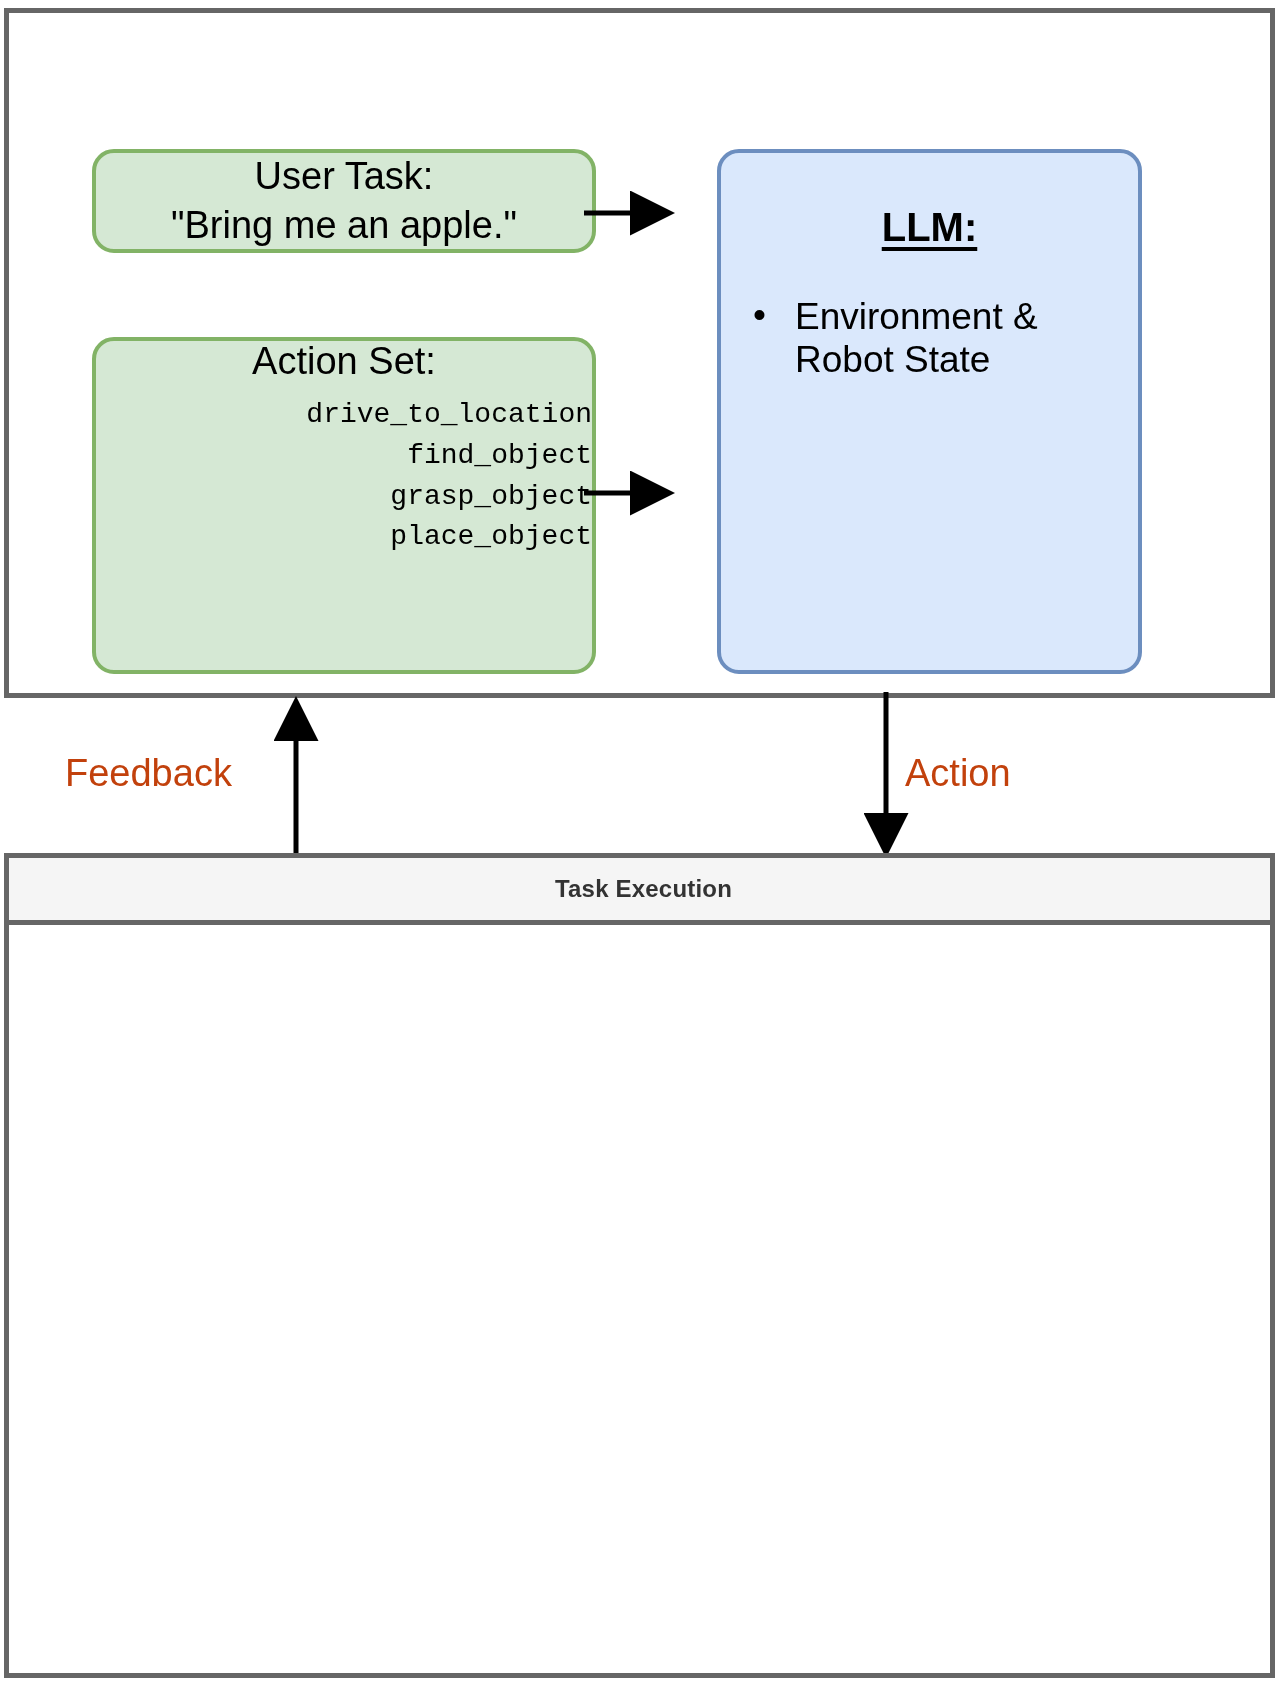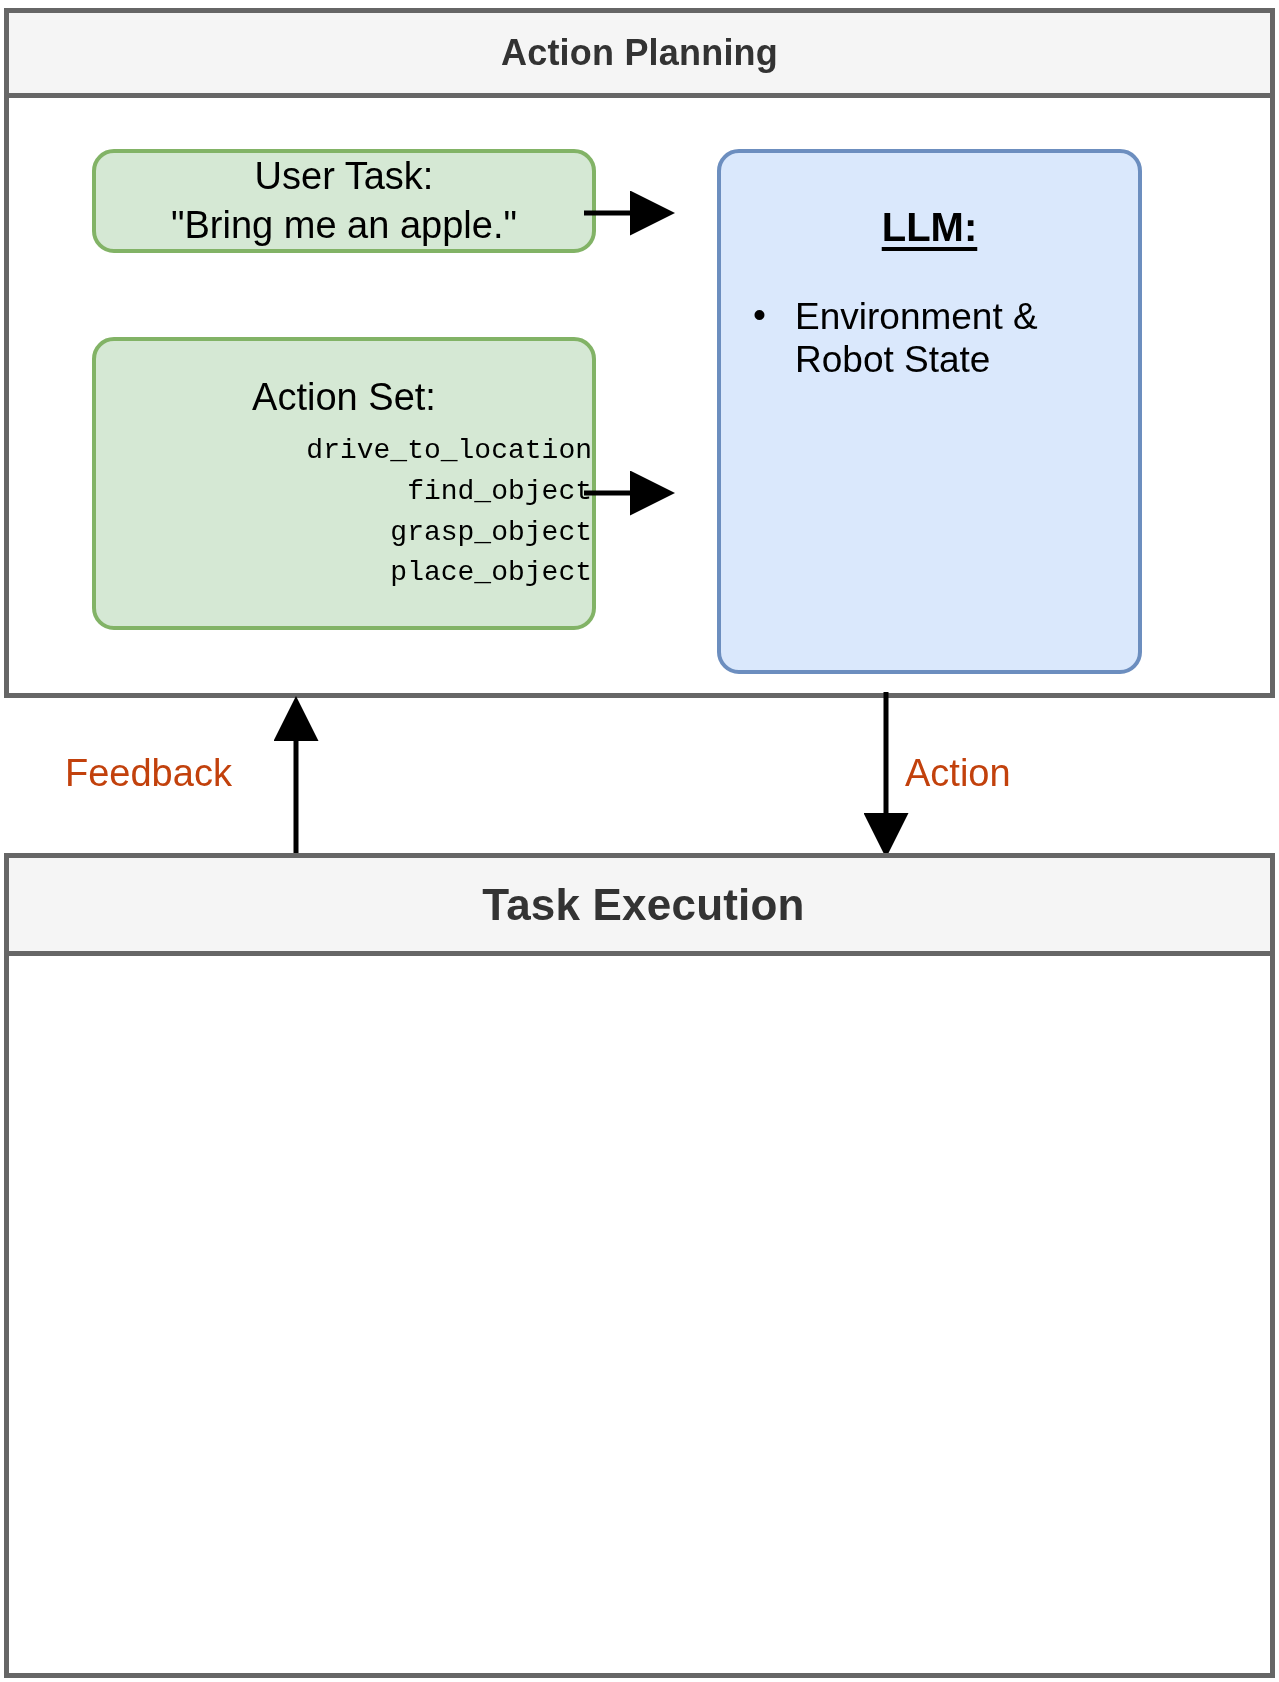--- a/index.html
+++ b/index.html
@@ -18,21 +18,21 @@
     border-bottom: 5px solid #666666;
     display: flex; align-items: center; justify-content: center;
     font-weight: bold; color: #333333;
     letter-spacing: .2px;
   }
 
   #panel-planning { left: 4px; top: 8px; width: 1271px; height: 690px; }
   #panel-planning .panel-header { height: 85px; font-size: 36px; }
 
   #panel-execution { left: 4px; top: 853px; width: 1271px; height: 825px; }
-  #panel-execution .panel-header { height: 98px; font-size: 44px; padding-left: 8px; }
+  #panel-execution .panel-header { height: 67px; font-size: 24px; padding-left: 8px; }
 
   
   .rbox {
     position: absolute;
     border-radius: 22px;
     border-width: 4px;
     border-style: solid;
     display: flex; flex-direction: column;
     align-items: center;
     color: #000000;
@@ -42,22 +42,22 @@
 
   
   #box-user-task {
     left: 83px; top: 136px; width: 504px; height: 104px;
     justify-content: center;
   }
   .tx-line { font-size: 38px; line-height: 1.28; text-align: center; white-space: nowrap; }
 
   
   #box-action-set {
-    left: 83px; top: 324px; width: 504px; height: 293px;
-    justify-content: flex-start; padding-top: 36px;
+    left: 83px; top: 324px; width: 504px; height: 337px;
+    justify-content: flex-start; 
   }
   #box-action-set .title { font-size: 38px; text-align: center; line-height: 1.1; }
   #box-action-set .actions {
     margin-top: 12px;
     font-family: "Liberation Mono", "DejaVu Sans Mono", monospace;
     font-size: 28px; line-height: 1.46; text-align: right; width: 100%;
     padding-left: 14px;
   }
   #box-action-set .actions div { white-space: nowrap; }
 
@@ -85,23 +85,20 @@
   .alabel { position: absolute; font-size: 38px; color: #c2410c; white-space: nowrap; }
   #label-feedback { left: 65px; top: 752px; }
   #label-action   { left: 905px; top: 752px; }
 </style>
 </head>
 <body>
 
 <div class="page">
 
   <section class="panel" id="panel-planning">
-    <div class="panel-header">
-      <span>Action Planning</span>
-    </div>
 
     <div class="rbox green" id="box-user-task">
       <div class="tx-line">User Task:</div>
       <div class="tx-line">"Bring me an apple."</div>
     </div>
 
     <div class="rbox green" id="box-action-set">
       <div class="title">Action Set:</div>
       <div class="actions">
         <div>drive_to_location</div>

